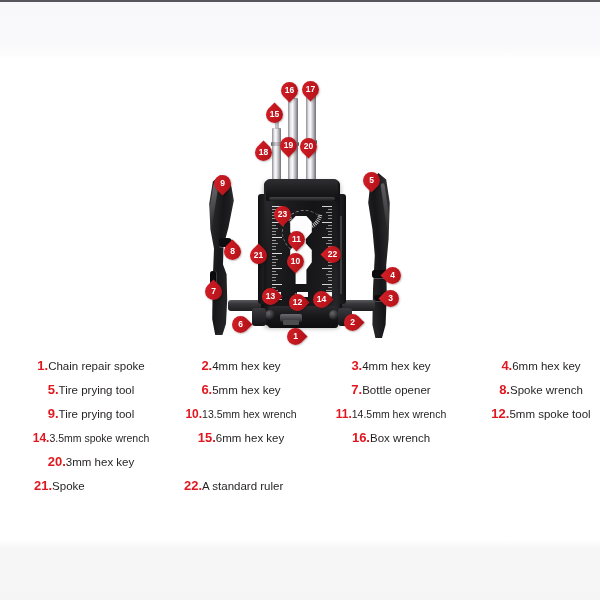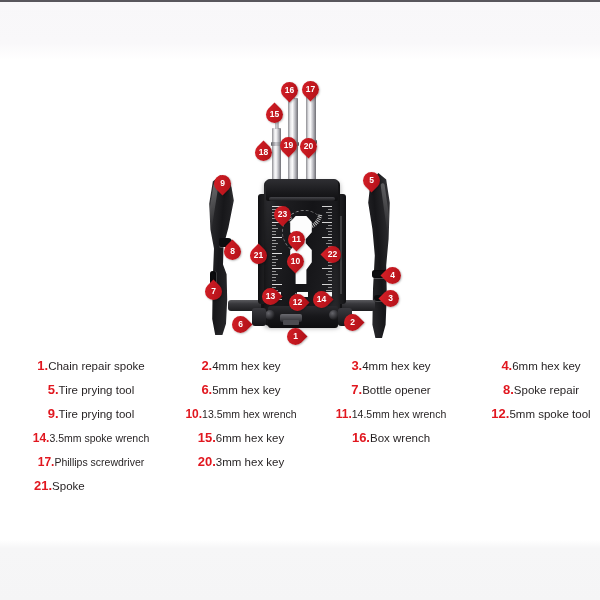--- a/index.html
+++ b/index.html
@@ -648,21 +648,21 @@
         <div class="leg-item">
           <span class="leg-num">6.</span>
           <span class="leg-txt md">5mm hex key</span>
         </div>
         <div class="leg-item">
           <span class="leg-num">7.</span>
           <span class="leg-txt md">Bottle opener</span>
         </div>
         <div class="leg-item">
           <span class="leg-num">8.</span>
-          <span class="leg-txt md">Spoke repair</span>
+          <span class="leg-txt md">Spoke wrench</span>
         </div>
       </div>
       <div class="leg-row">
         <div class="leg-item">
           <span class="leg-num">9.</span>
           <span class="leg-txt md">Tire prying tool</span>
         </div>
         <div class="leg-item">
           <span class="leg-num sm">10.</span>
           <span class="leg-txt sm">13.5mm hex wrench</span>
@@ -685,32 +685,32 @@
           <span class="leg-num">15.</span>
           <span class="leg-txt md">6mm hex key</span>
         </div>
         <div class="leg-item">
           <span class="leg-num">16.</span>
           <span class="leg-txt md">Box wrench</span>
         </div>
       </div>
       <div class="leg-row">
         <div class="leg-item">
-          <span class="leg-num sm">17.</span>
-          <span class="leg-txt sm">Phillips screwdriver</span>
-        </div>
-        <div class="leg-item">
           <span class="leg-num">20.</span>
           <span class="leg-txt md">3mm hex key</span>
         </div>
       </div>
       <div class="leg-row last">
         <div class="leg-item">
           <span class="leg-num">21.</span>
           <span class="leg-txt md">Spoke</span>
+        </div>
+        <div class="leg-item">
+          <span class="leg-num">22.</span>
+          <span class="leg-txt md"> A standard ruler</span>
         </div>
         <div class="leg-item blank">
           <span class="leg-num"></span>
           <span class="leg-txt md"></span>
         </div>
       </div>
     </div>
 
 </div>
 

